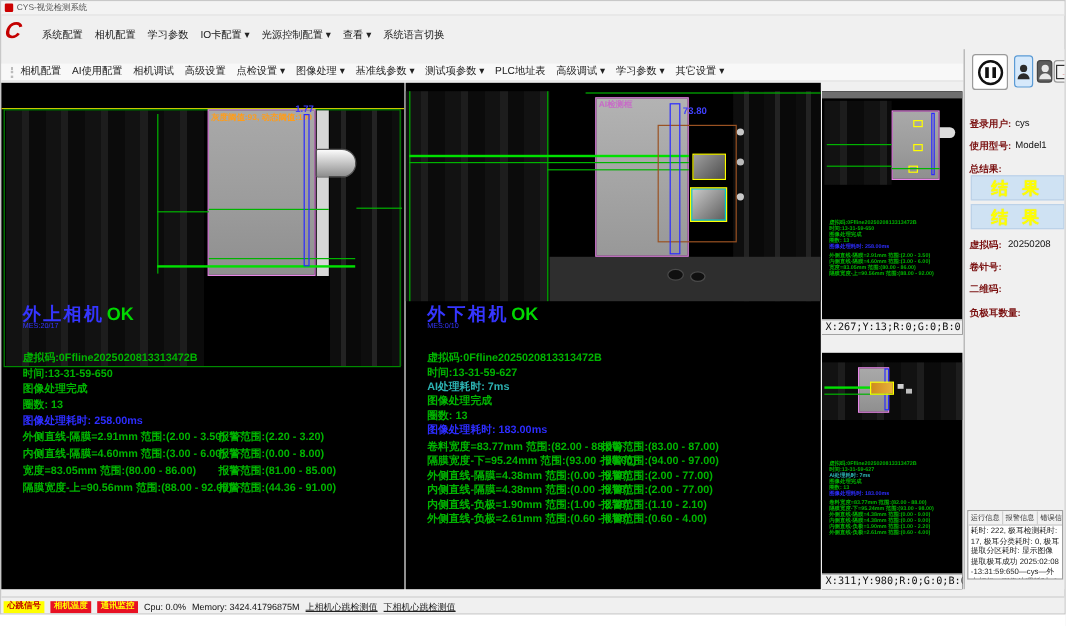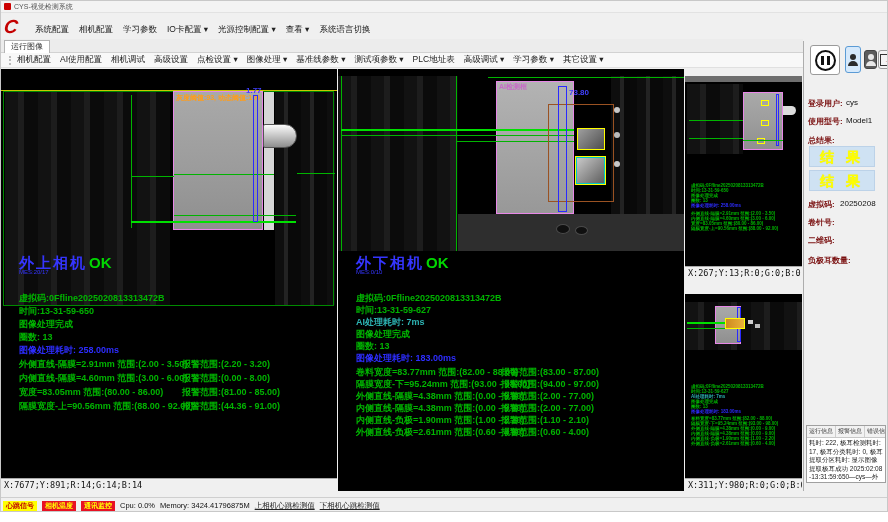--- a/index.html
+++ b/index.html
@@ -46,21 +46,21 @@
   .mrow{position:absolute;font-size:9px;font-weight:bold;color:#00b400;white-space:nowrap;line-height:10px}
   .mrow .alarm{position:absolute;top:0;white-space:nowrap}
 
   
   .mini-tb{transform:scale(0.5);transform-origin:top left;width:300px}
 
   
   .sidebar{position:absolute;left:802px;top:40px;width:86px;height:450px;background:#f0f0f0;border-left:1px solid #adadad}
   .fld-label{position:absolute;font-size:8px;font-weight:bold;color:#7a1010;white-space:nowrap}
   .fld-value{position:absolute;font-size:8px;color:#111;white-space:nowrap}
-  .resultbox{position:absolute;left:5px;width:66px;height:21px;background:#cfe2f3;border:1px solid #bcd2e8;color:#ffff00;font-size:14px;font-weight:bold;text-align:center;line-height:20px;letter-spacing:4px;text-shadow:0 0 1px #e8e800}
+  .resultbox{position:absolute;left:5px;width:78px;height:21px;background:#cfe2f3;border:1px solid #bcd2e8;color:#ffff00;font-size:14px;font-weight:bold;text-align:center;line-height:20px;letter-spacing:4px;text-shadow:0 0 1px #e8e800}
   .btn{position:absolute;background:#f4f4f4;border:1px solid #9a9a9a;border-radius:3px;display:flex;align-items:center;justify-content:center}
   .pausebtn{left:6px;top:4px;width:30px;height:30px;background:#fff}
   .pausecircle{width:21px;height:21px;border:2px solid #111;border-radius:50%;display:flex;align-items:center;justify-content:center;gap:3px}
   .pausecircle i{display:block;width:3px;height:9px;background:#111}
   .personbtn1{left:41px;top:5px;width:16px;height:27px;background:#d6e9fb;border-color:#5b9bd5}
   .personbtn2{left:60px;top:9px;width:13px;height:19px;background:#5c5c5c;border-color:#444}
   .exitbtn{left:74px;top:9px;width:13px;height:19px}
   .person{display:flex;flex-direction:column;align-items:center}
   .person .head{width:6px;height:6px;border-radius:50%;background:#2b2b2b}
   .person .bodyshape{width:10px;height:5px;border-radius:5px 5px 0 0;background:#2b2b2b;margin-top:1px}
@@ -94,23 +94,20 @@
   <div class="menubar">
     <span class="mi">系统配置</span>
     <span class="mi">相机配置</span>
     <span class="mi">学习参数</span>
     <span class="mi">IO卡配置 ▾</span>
     <span class="mi">光源控制配置 ▾</span>
     <span class="mi">查看 ▾</span>
     <span class="mi">系统语言切换</span>
   </div>
 
-  <div class="tabstrip">
-    <div class="tab">运行图像</div>
-  </div>
 
   <div class="toolbar">
     <span class="grip"></span>
     <span class="ti">相机配置</span>
     <span class="ti">AI使用配置</span>
     <span class="ti">相机调试</span>
     <span class="ti">高级设置</span>
     <span class="ti">点检设置 ▾</span>
     <span class="ti">图像处理 ▾</span>
     <span class="ti">基准线参数 ▾</span>
@@ -147,21 +144,20 @@
       <div class="pl" style="left:0;top:51px">时间:13-31-59-650</div>
       <div class="pl" style="left:0;top:64px">图像处理完成</div>
       <div class="pl" style="left:0;top:77px">圈数: 13</div>
       <div class="pl bl" style="left:0;top:90px">图像处理耗时: 258.00ms</div>
     </div>
     <div class="mrow" style="left:18px;top:290px"><span>外侧直线-隔膜=2.91mm 范围:(2.00 - 3.50)</span><span class="alarm" style="left:163px">报警范围:(2.20 - 3.20)</span></div>
     <div class="mrow" style="left:18px;top:304px"><span>内侧直线-隔膜=4.60mm 范围:(3.00 - 6.00)</span><span class="alarm" style="left:163px">报警范围:(0.00 - 8.00)</span></div>
     <div class="mrow" style="left:18px;top:318px"><span>宽度=83.05mm 范围:(80.00 - 86.00)</span><span class="alarm" style="left:163px">报警范围:(81.00 - 85.00)</span></div>
     <div class="mrow" style="left:18px;top:332px"><span>隔膜宽度-上=90.56mm 范围:(88.00 - 92.00)</span><span class="alarm" style="left:163px">报警范围:(44.36 - 91.00)</span></div>
 
-    <div class="coordbar">X:7677;Y:891;R:14;G:14;B:14</div>
   </div>
 
   <div class="panel" style="left:337px;top:68px;width:346px;height:422px">
     <div class="abs stripes" style="left:0;top:7px;width:120px;height:175px"></div>
     <div class="abs stripes2" style="left:273px;top:7px;width:73px;height:175px"></div>
     <div class="abs" style="left:120px;top:145px;width:226px;height:37px;background:#2e2e2e"></div>
     <div class="abs" style="left:218px;top:155px;width:14px;height:10px;background:#101010;border:1px solid #4a4a4a;border-radius:50%"></div>
     <div class="abs" style="left:237px;top:157px;width:13px;height:9px;background:#101010;border:1px solid #4a4a4a;border-radius:50%"></div>
     <div class="gl" style="left:3px;top:7px;width:1px;height:175px"></div>
     <div class="gl" style="left:118px;top:7px;width:1px;height:175px"></div>

